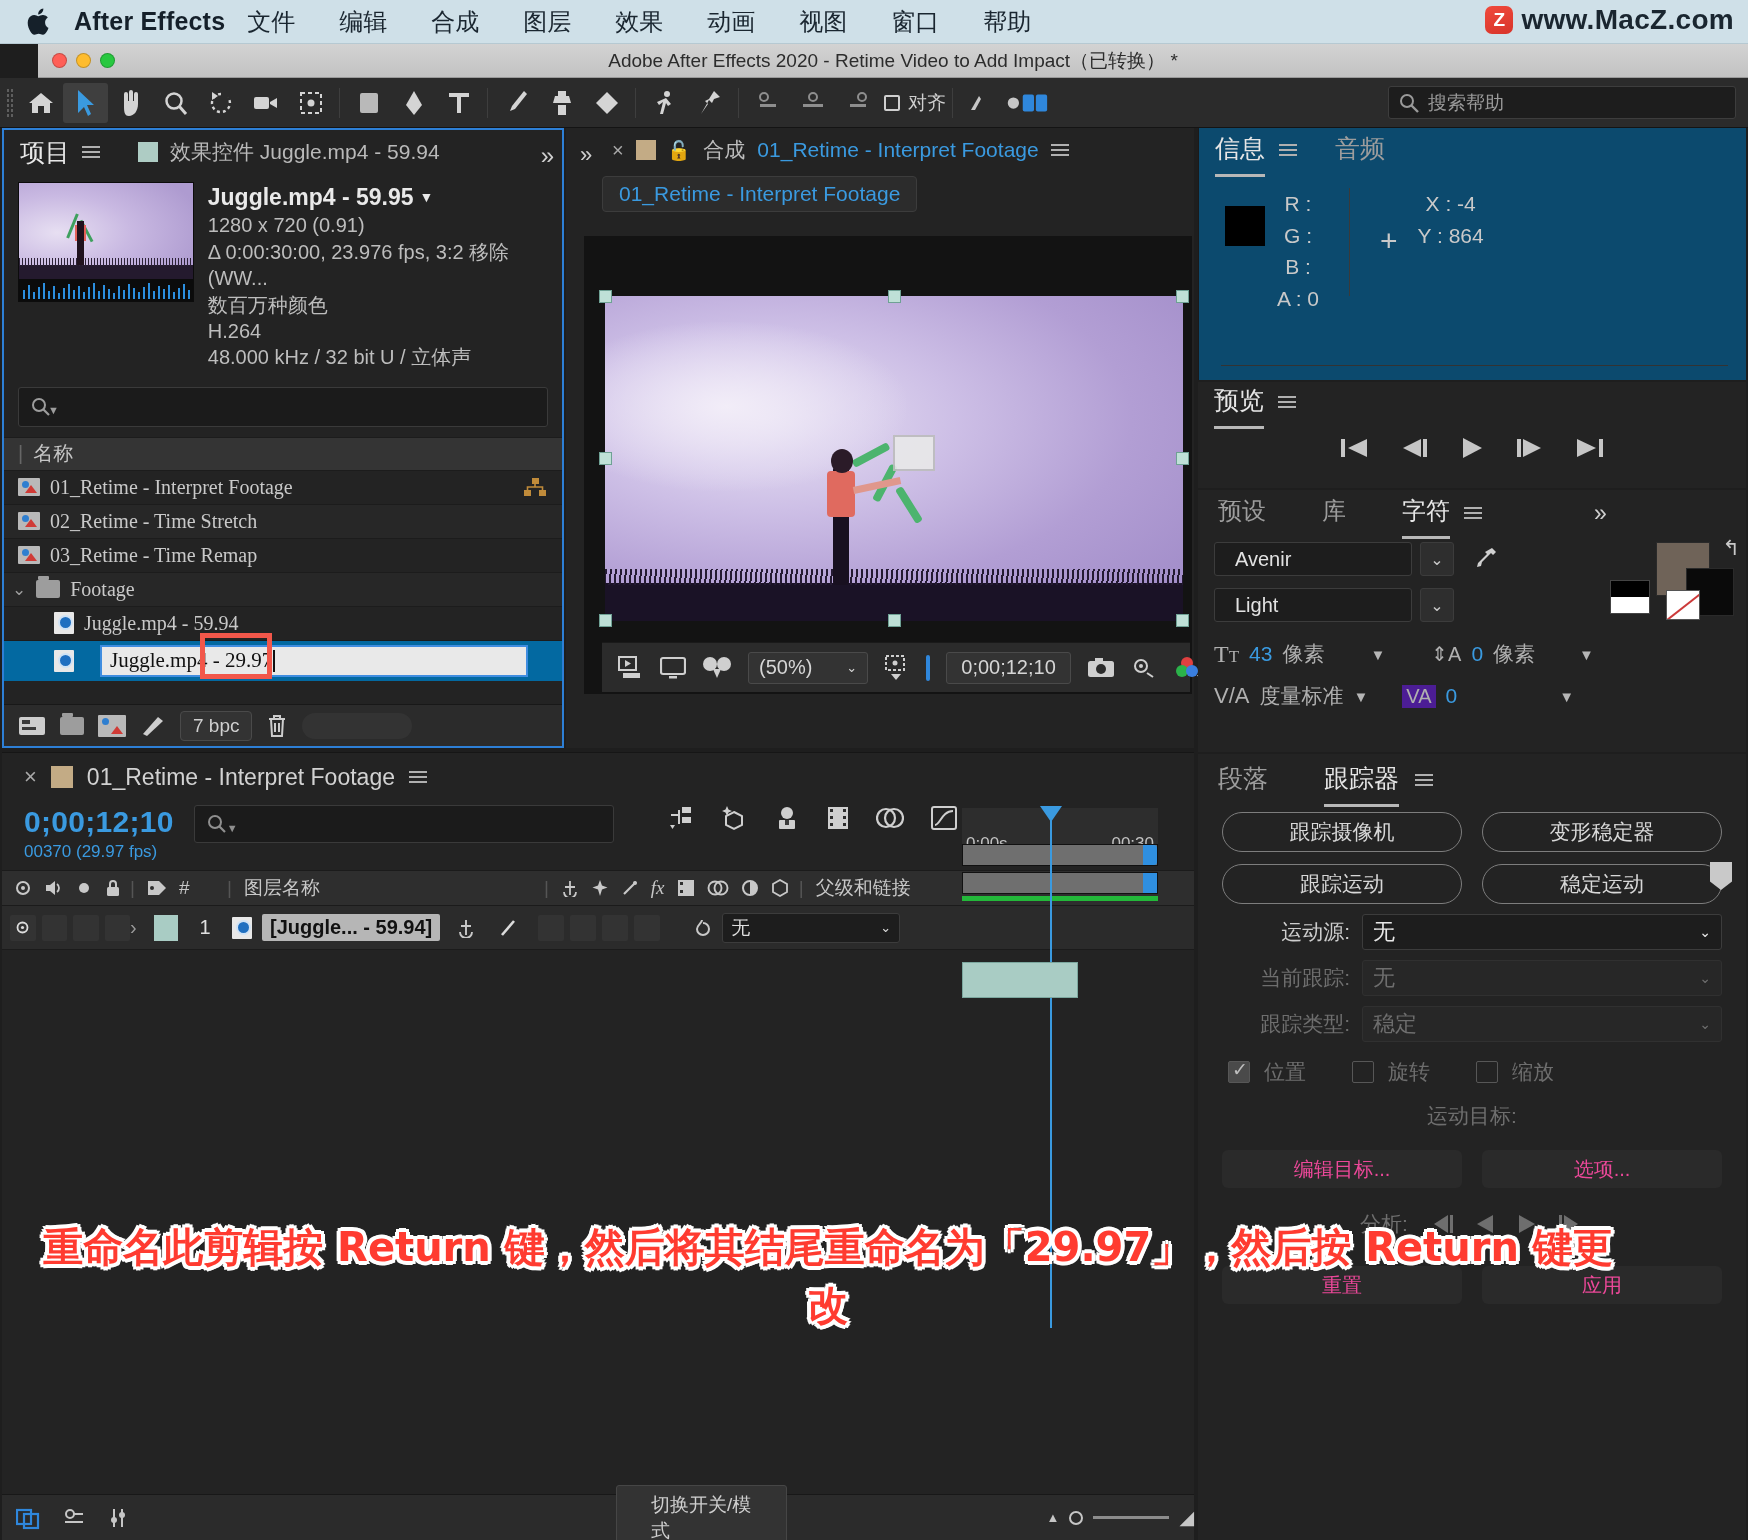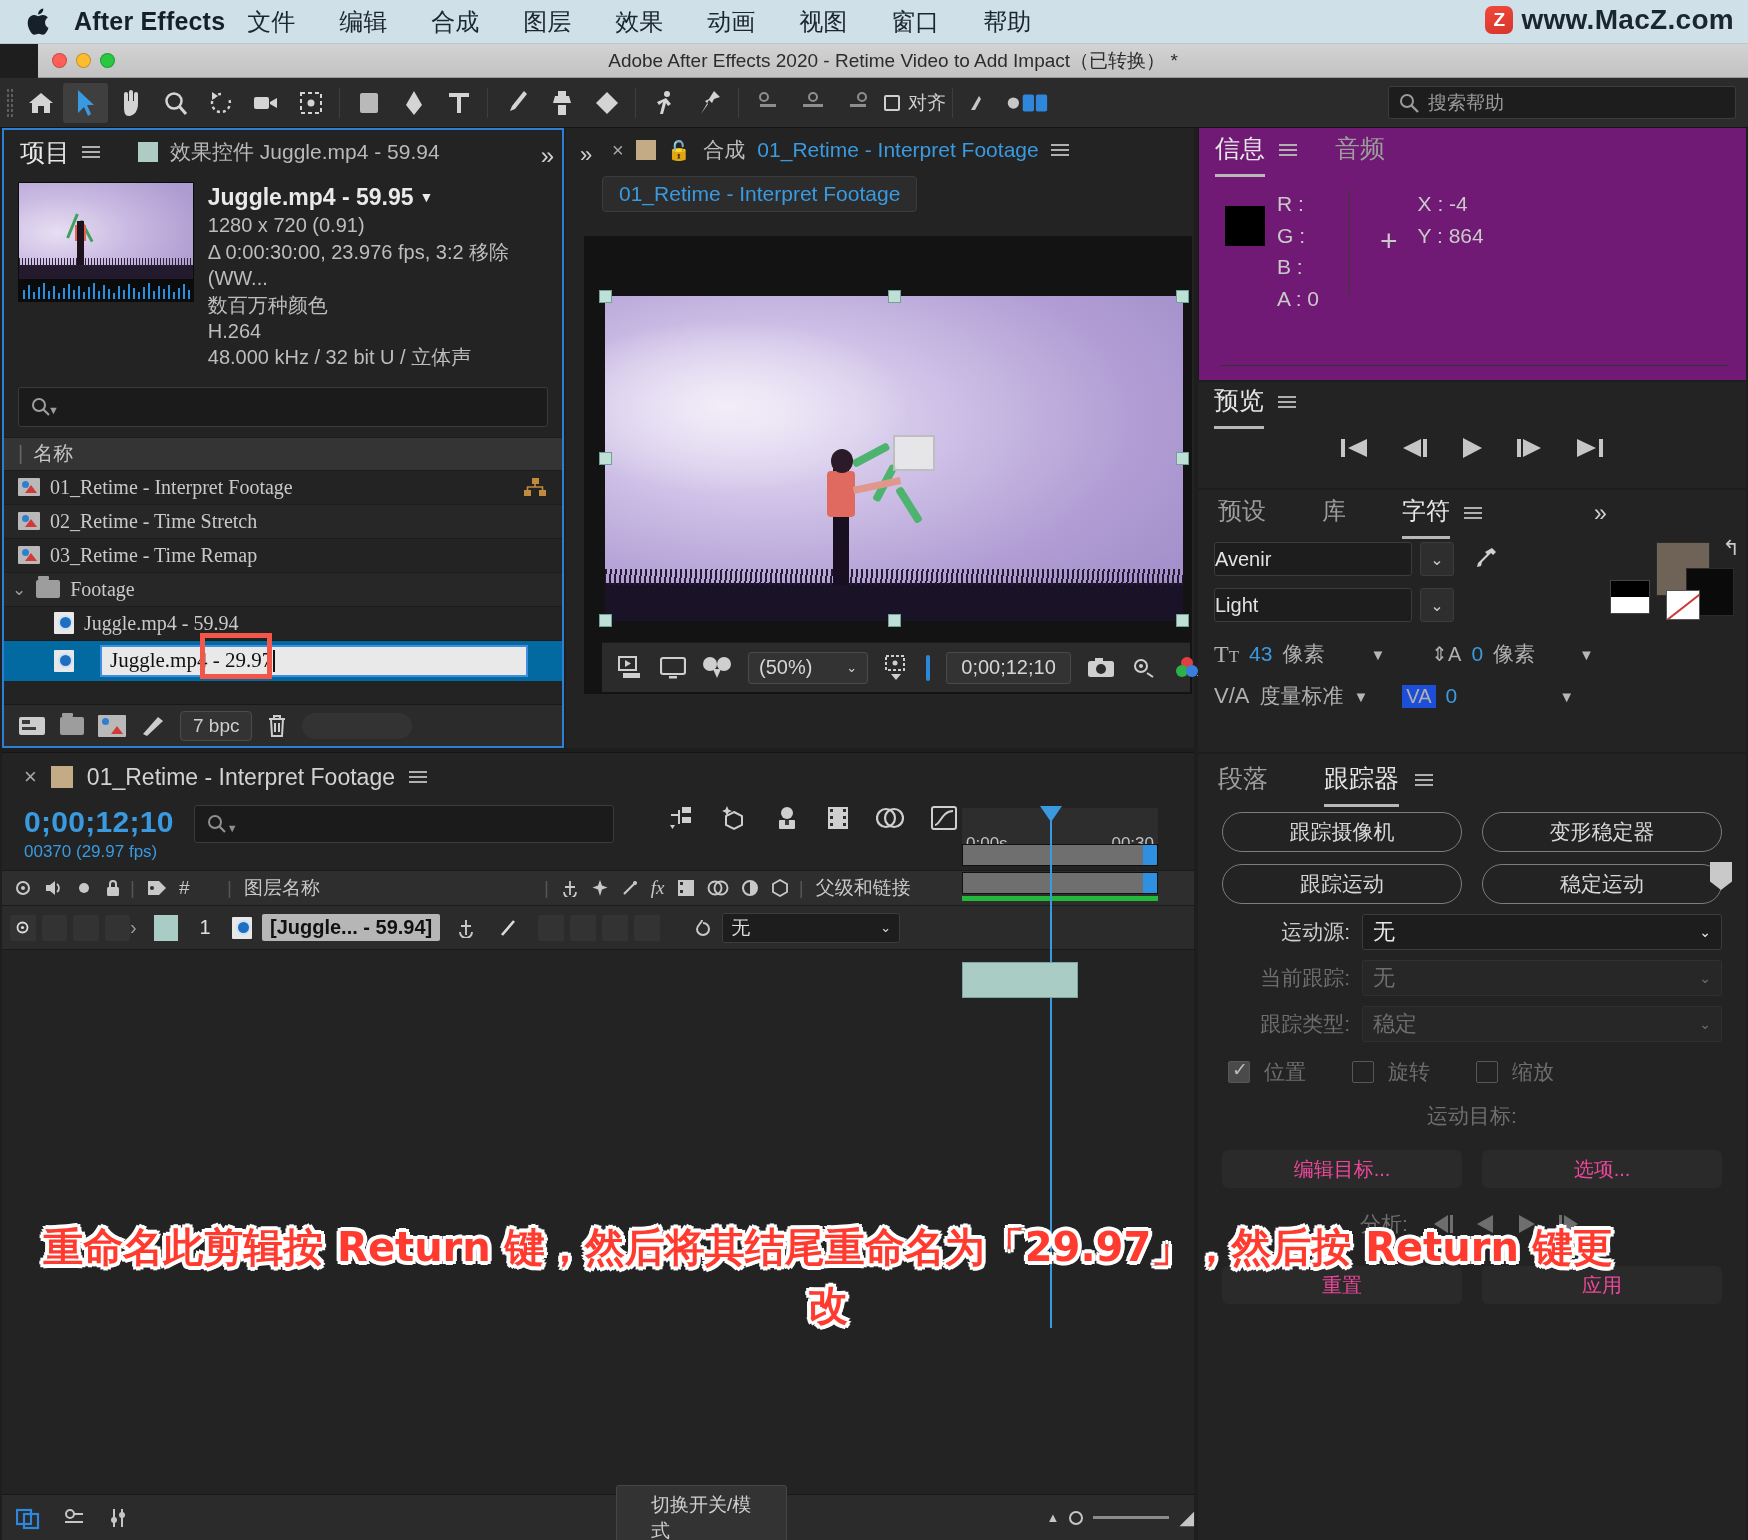--- a/index.html
+++ b/index.html
@@ -181,37 +181,37 @@
     position:absolute; left:18px; right:2px; bottom:2px; height:50px; background:#2b2b2b;
     border-top:1px solid #1a1a1a; display:flex; align-items:center; gap:16px; padding-left:16px; color:#cfcfcf;
   }
   .zoomsel { background:#333; border:1px solid #4a4a4a; border-radius:3px; height:32px;
     display:flex; align-items:center; gap:34px; padding:0 10px; font-size:20px; color:#d6d6d6;}
   .tcbox { background:#333; border:1px solid #4a4a4a; border-radius:3px; height:32px; display:flex; align-items:center;
      padding:0 14px; font-size:20px; color:#d6d6d6;}
   .bluebox { width:30px;height:26px;border:2px solid #2f87dc;border-radius:2px;}
 
   
-  #infoPanel { left:1198px; top:128px; width:548px; height:252px; background:#701a75; border-left:1px solid #1a1a1a;}
+  #infoPanel { left:1198px; top:128px; width:548px; height:252px; background:#0c4a6e; border-left:1px solid #1a1a1a;text-align:center;}
   .info-body { display:flex; padding:16px 0 0 26px; gap:12px; color:#c9c9c9; font-size:21px;}
   .blk { width:40px;height:40px;background:#000; margin-top:18px;}
   .rgb { line-height:1.5; }
   .vdiv { width:1px; background:#3a3a3a; margin:0 18px; height:108px;}
   .xy { line-height:1.5; }
   .plusmark { color:#c9c9c9; font-size:30px; margin-top:36px;}
   .hr { position:absolute; left:22px; right:18px; bottom:14px; height:1px; background:#333;}
 
   #previewPanel { left:1198px; top:382px; width:548px; height:106px; background:#232323;}
   .prev-ctrls { display:flex; justify-content:center; gap:30px; margin-top:14px; color:#c6c6c6; font-size:26px;}
 
   #charPanel { left:1198px; top:490px; width:548px; height:262px; background:#232323;}
   .char-tabs { display:flex; align-items:center; gap:56px; height:46px; padding-left:20px; }
   .char-row { display:flex; align-items:center; gap:8px; padding:6px 0 0 16px;}
   .fontfield { width:198px; height:34px; background:#1d1d1d; border:1px solid #3c3c3c; border-radius:3px;
-     color:#e2e2e2; font-size:20px; display:flex; align-items:center; padding-left:0;}
+     color:#e2e2e2; font-size:20px; display:flex; align-items:center; padding-left:20px;}
   .fdrop { width:34px;height:34px;background:#2e2e2e;border:1px solid #3c3c3c;border-radius:3px;
      display:flex;align-items:center;justify-content:center;color:#c6c6c6;font-size:16px;}
   .eyedrop { color:#d0d0d0; font-size:22px; margin-left:10px;}
   .fillsw { position:absolute; right:36px; top:52px; width:54px;height:54px;background:#6f6358;border:1px solid #2a2a2a;}
   .strokesw { position:absolute; right:12px; top:78px; width:48px;height:48px;background:#0a0a0a;border:1px solid #2a2a2a;}
   .bwsw { position:absolute; right:96px; top:90px; width:40px;height:34px;background:#fff;border:1px solid #444;}
   .bwsw::before{content:"";position:absolute;left:0;top:0;right:0;height:16px;background:#000;}
   .nonesw { position:absolute; right:46px; top:100px; width:34px;height:30px;background:#fff;border:1px solid #555;overflow:hidden;}
   .nonesw::after{content:"";position:absolute;left:-6px;top:14px;width:48px;height:2px;background:#cc3a3a;transform:rotate(-38deg);}
   .revarrow { position:absolute; right:6px; top:46px; color:#c9c9c9; font-size:21px;}
@@ -816,21 +816,21 @@
       <span class="tinybtn" style="margin-left:36px">▼</span>
       <span style="margin-left:36px;color:#b0b0b0;font-size:20px">⇕A</span>
       <span class="blueval">0</span>
       <span>像素</span>
       <span class="tinybtn" style="margin-left:34px">▼</span>
     </div>
     <div class="sizerow" style="margin-top:14px">
       <span style="color:#b0b0b0;font-size:22px">V/A</span>
       <span>度量标准</span>
       <span class="tinybtn">▼</span>
-      <span style="margin-left:24px;color:#b0b0b0;font-size:20px;background:#1d4ed8;padding:0 4px">VA</span>
+      <span style="margin-left:24px;color:#b0b0b0;font-size:20px;background:#4c1d95;padding:0 4px">VA</span>
       <span class="blueval">0</span>
       <span class="tinybtn" style="margin-left:92px">▼</span>
     </div>
   </div>
 
   <div class="panel" id="trackPanel">
     <div class="trk-tabs">
       <span class="tab" style="font-size:25px">段落</span>
       <span class="tab sel" style="font-size:25px">跟踪器</span>
       <span class="hamicon" style="margin-left:-40px">

